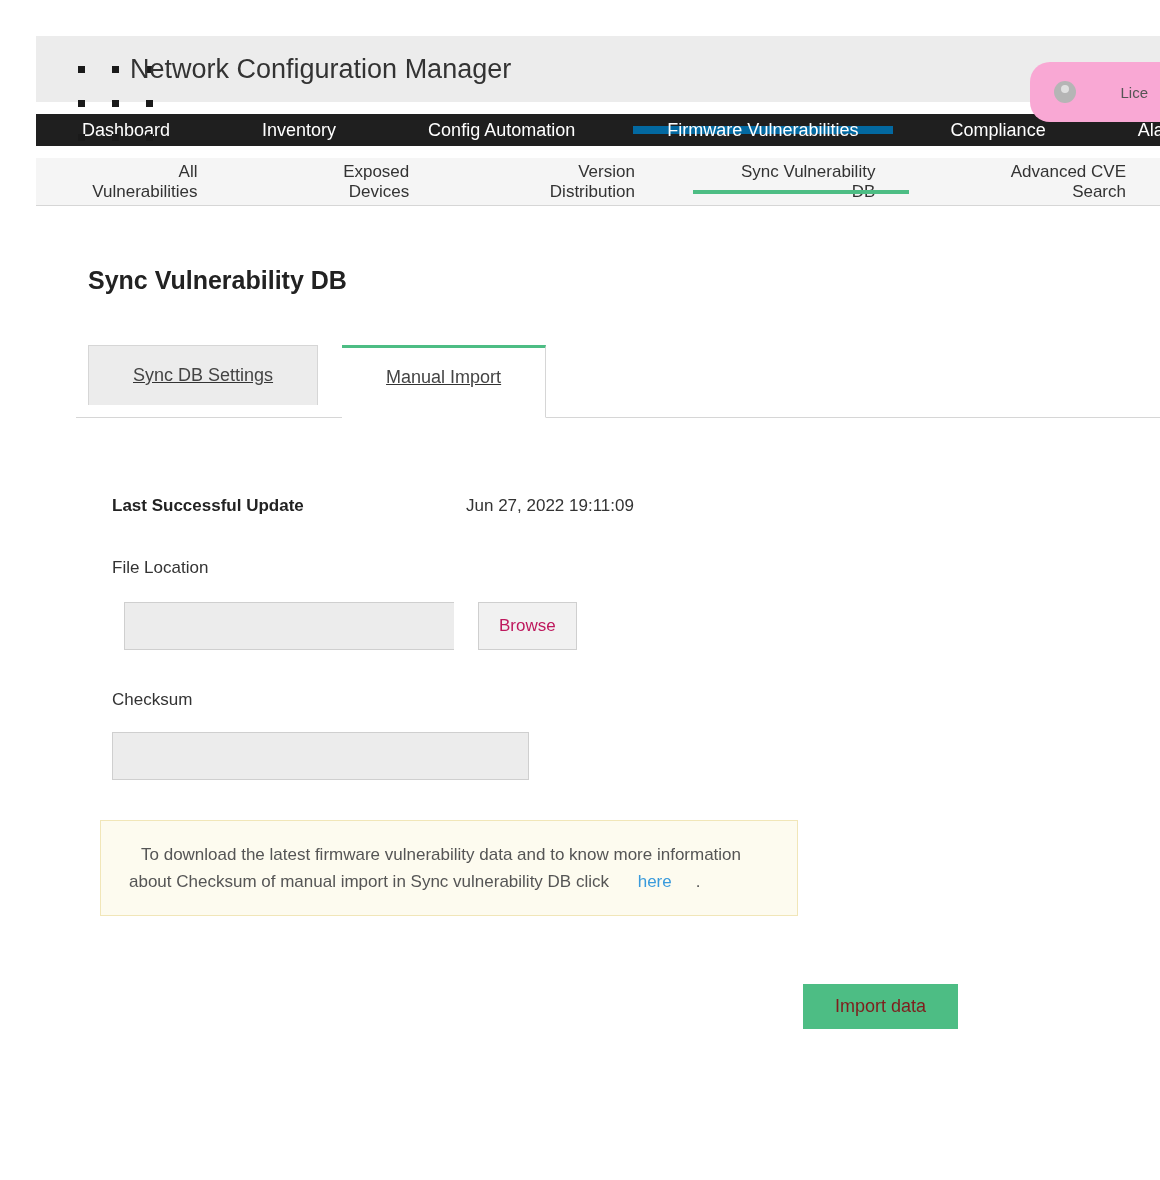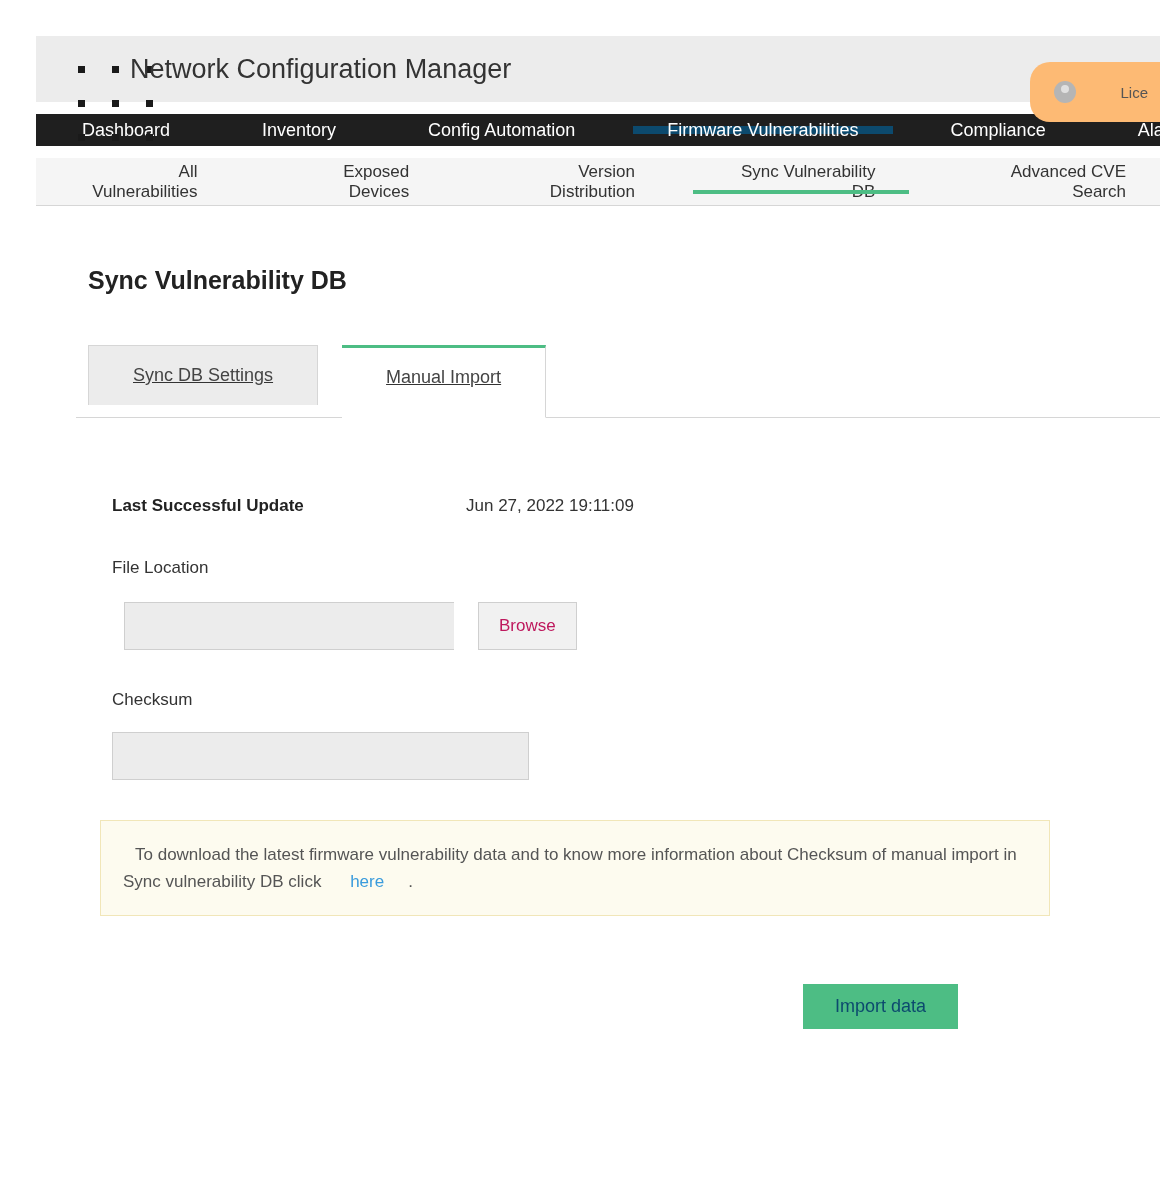--- a/index.html
+++ b/index.html
@@ -37,21 +37,21 @@
     font-size: 27px;
     font-weight: 400;
     color: #333;
   }
   .license-area {
     position: absolute;
     right: 0;
     top: 14px;
     display: flex;
     align-items: center;
-    background: #fdba74;
+    background: #f9a8d4;
     border-radius: 20px 0 0 20px;
     padding: 7px 0 7px 12px;
     gap: 20px;
   }
   .medal-icon {
     width: 22px;
     height: 22px;
     border-radius: 50%;
     background: #b5b5b5;
     position: relative;
@@ -79,21 +79,21 @@
   .main-nav-item {
     padding: 0 34px;
     display: flex;
     align-items: center;
     color: #fff;
     font-size: 18px;
     cursor: pointer;
     white-space: nowrap;
   }
   .main-nav-item.active {
-    background: #0c4a6e;
+    background: #0369a1;
   }
   
   .sub-nav {
     display: flex;
     background: #f5f5f5;
     height: 48px;
     border-bottom: 1px solid #d6d6d6;
     padding-left: 18px;
     text-align: right;
   }
@@ -228,41 +228,41 @@
     color: #be185d;
     cursor: pointer;
   }
   .checksum-input {
     width: 417px;
   }
   
   .info-box {
     border: 1px solid #f1e6b8;
     background: #fdfbef;
-    padding: 20px 22px;
+    padding: 20px 28px;
     font-size: 17px;
     color: #555;
     line-height: 1.6;
-    width: 950px;
+    width: 698px;
     margin-top: 20px;
   }
   .info-box a {
     color: #3a9bdc;
     text-decoration: none;
   }
   
   .action-row {
     width: 870px;
     display: flex;
     justify-content: flex-end;
     margin-top: 56px;
   }
   .import-btn {
     background: #4dbd84;
-    color: #0c4a6e;
+    color: #7f1d1d;
     border: none;
     font-size: 18px;
     padding: 12px 32px;
     cursor: pointer;
   }
 </style>
 </head>
 <body>
 
 <div class="top-header">

